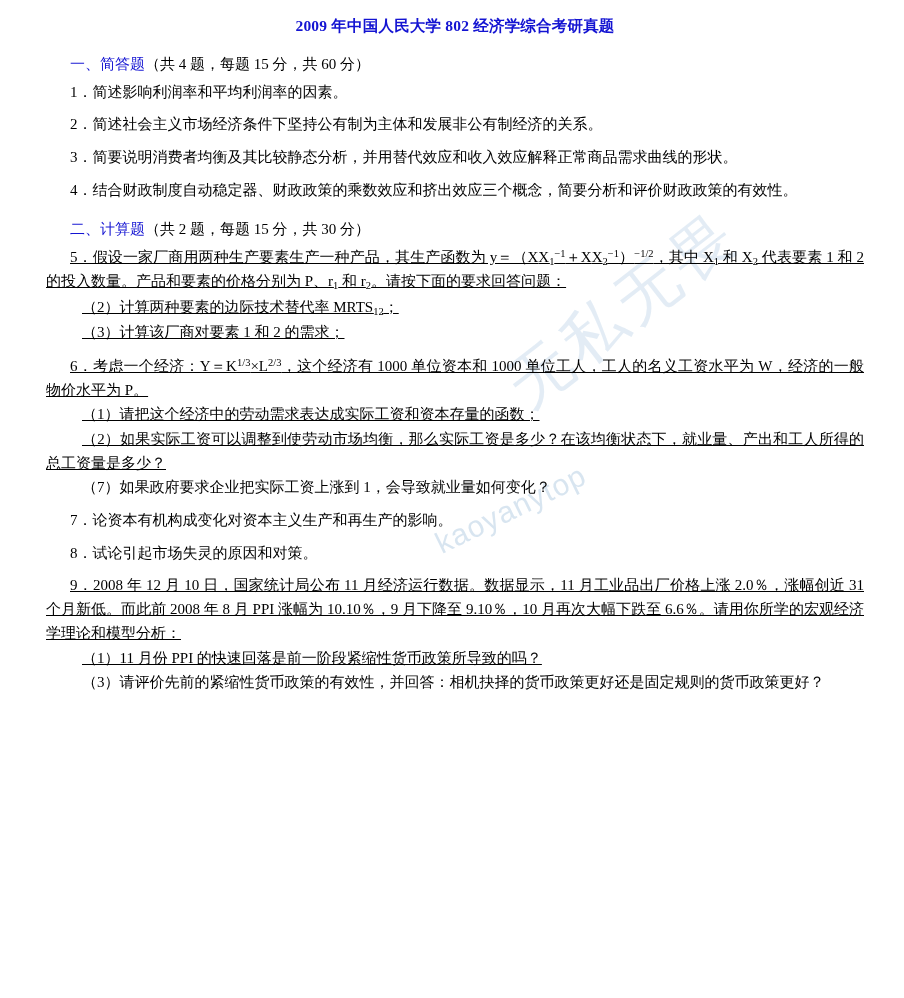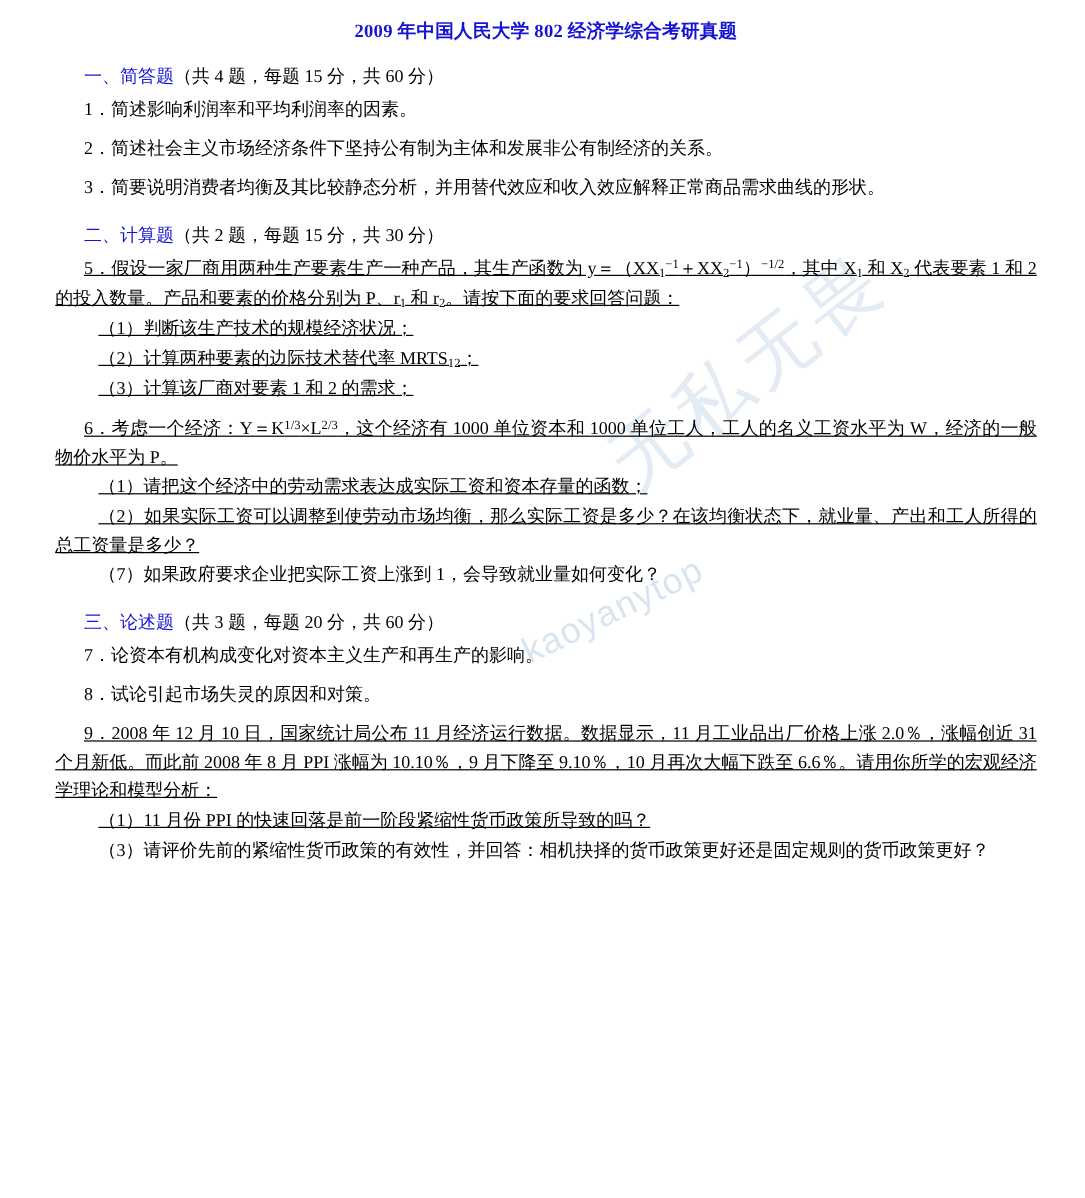--- a/index.html
+++ b/index.html
@@ -114,38 +114,37 @@
 
   <div class="content">
 
     <h1 class="title">2009 年中国人民大学 802 经济学综合考研真题</h1>
 
     <div class="sec-head"><span class="blue">一、简答题</span><span>（共 4 题，每题 15 分，共 60 分）</span></div>
 
     <p class="para">1．简述影响利润率和平均利润率的因素。</p>
     <p class="para">2．简述社会主义市场经济条件下坚持公有制为主体和发展非公有制经济的关系。</p>
     <p class="para">3．简要说明消费者均衡及其比较静态分析，并用替代效应和收入效应解释正常商品需求曲线的形状。</p>
+    <p class="para">4．结合财政制度自动稳定器、财政政策的乘数效应和挤出效应三个概念，简要分析和评价财政政策的有效性。</p>
 
     <div class="sec-head"><span class="blue">二、计算题</span><span>（共 2 题，每题 15 分，共 30 分）</span></div>
 
     <p class="para tight"><span>5．假设一家厂商用两种生产要素生产一种产品，其生产函数为 y＝（X</span><span class="nb">X<sub>1</sub><sup>−1</sup></span><span>＋X</span><span class="nb">X<sub>2</sub><sup>−1</sup></span><span>）</span><sup>−1/2</sup><span>，其中 X</span><sub>1</sub><span> 和 X</span><sub>2</sub><span> 代表要素 1 和 2 的投入数量。产品和要素的价格分别为 P、r</span><sub>1</sub><span> 和 r</span><sub>2</sub><span>。请按下面的要求回答问题：</span></p>
 
-    <p class="para tight sub">（1）判断该生产技术的规模经济状况；</p>
     <p class="para tight sub"><span>（2）计算两种要素的边际技术替代率 MRTS</span><sub>12</sub><span>；</span></p>
     <p class="para tight sub">（3）计算该厂商对要素 1 和 2 的需求；</p>
 
     <div class="gap-big"></div>
 
     <p class="para tight"><span>6．考虑一个经济：Y＝K</span><sup>1/3</sup><span>×L</span><sup>2/3</sup><span>，这个经济有 1000 单位资本和 1000 单位工人，工人的名义工资水平为 W，经济的一般物价水平为 P。</span></p>
 
     <p class="para tight sub">（1）请把这个经济中的劳动需求表达成实际工资和资本存量的函数；</p>
     <p class="para tight sub">（2）如果实际工资可以调整到使劳动市场均衡，那么实际工资是多少？在该均衡状态下，就业量、产出和工人所得的总工资量是多少？</p>
     <p class="para sub">（7）如果政府要求企业把实际工资上涨到 1，会导致就业量如何变化？</p>
 
-    <div class="sec-head"><span class="blue">三、论述题</span><span>（共 3 题，每题 20 分，共 60 分）</span></div>
 
     <p class="para">7．论资本有机构成变化对资本主义生产和再生产的影响。</p>
     <p class="para">8．试论引起市场失灵的原因和对策。</p>
     <p class="para tight">9．2008 年 12 月 10 日，国家统计局公布 11 月经济运行数据。数据显示，11 月工业品出厂价格上涨 2.0％，涨幅创近 31 个月新低。而此前 2008 年 8 月 PPI 涨幅为 10.10％，9 月下降至 9.10％，10 月再次大幅下跌至 6.6％。请用你所学的宏观经济学理论和模型分析：</p>
 
     <p class="para tight sub">（1）11 月份 PPI 的快速回落是前一阶段紧缩性货币政策所导致的吗？</p>
     <p class="para sub">（3）请评价先前的紧缩性货币政策的有效性，并回答：相机抉择的货币政策更好还是固定规则的货币政策更好？</p>
 
   </div>
 </div>

